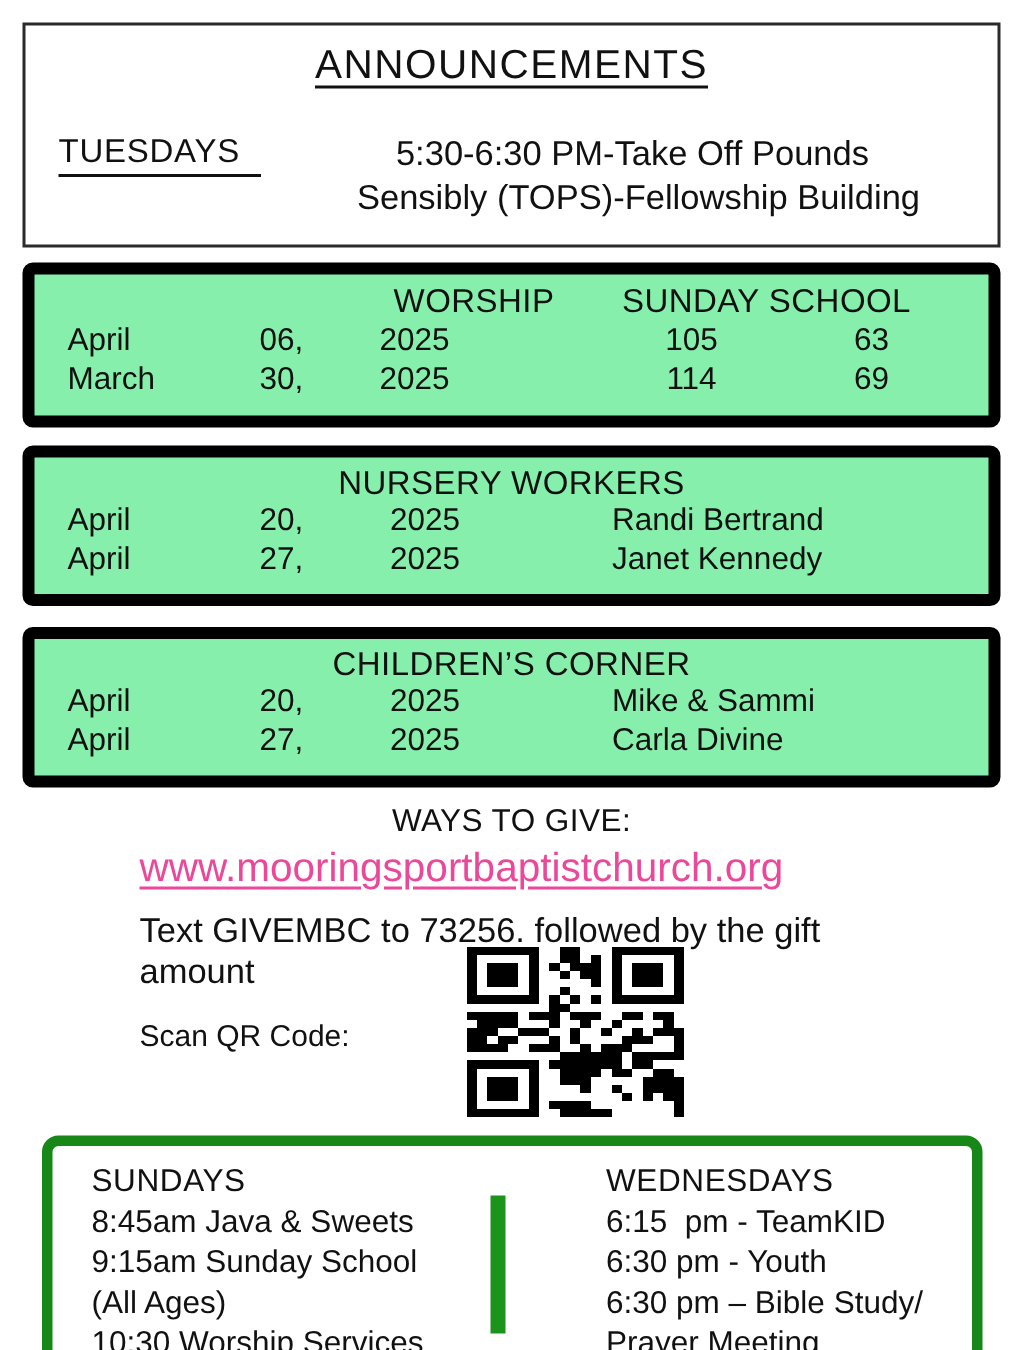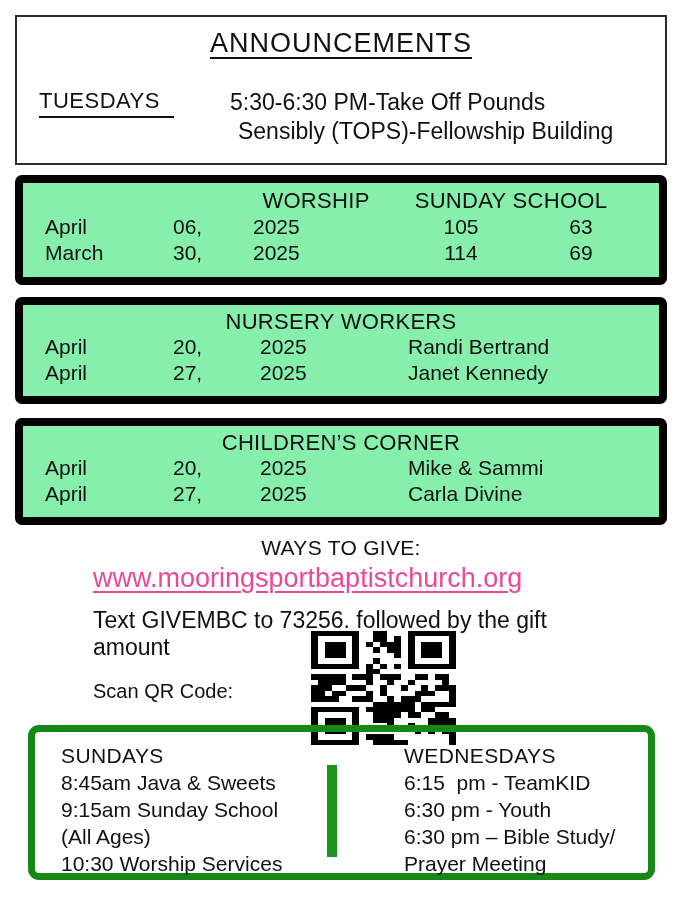--- a/index.html
+++ b/index.html
@@ -35,21 +35,21 @@
     align-items: flex-start;
     font-size: 22px;
     gap: 40px;
   }
   .tuesdays-label {
     display: inline-block;
     border-bottom: 2px solid #111;
     padding: 0 14px 2px 0;
     letter-spacing: 0.5px;
   }
-  .tuesdays-text { margin-left: 16px; line-height: 29px; font-size: 23px; }
+  .tuesdays-text { margin-left: 16px; line-height: 29px; font-size: 23px; text-align: center; }
   .tuesdays-line2 { padding-left: 8px; }
 
   
   .black-box {
     margin: 10px 15px 0 15px;
     border: 8px solid #000;
     border-radius: 7px;
     background: #86efac;
   }
   .att-box { padding: 5px 0 11px 0; }
@@ -73,21 +73,21 @@
     padding: 0 28px 0 22px;
     font-size: 21px;
     line-height: 26px;
   }
   .c-name { padding-left: 10px; }
   .children-box { margin-top: 14px; }
 
   
   .giving {
     position: relative;
-    height: 200px;
+    height: 232px;
     border-radius: 29px;
   }
   .giving-title {
     text-align: center;
     font-size: 21px;
     letter-spacing: 0.3px;
     padding-top: 10px;
     line-height: 26px;
   }
   .giving-url {

